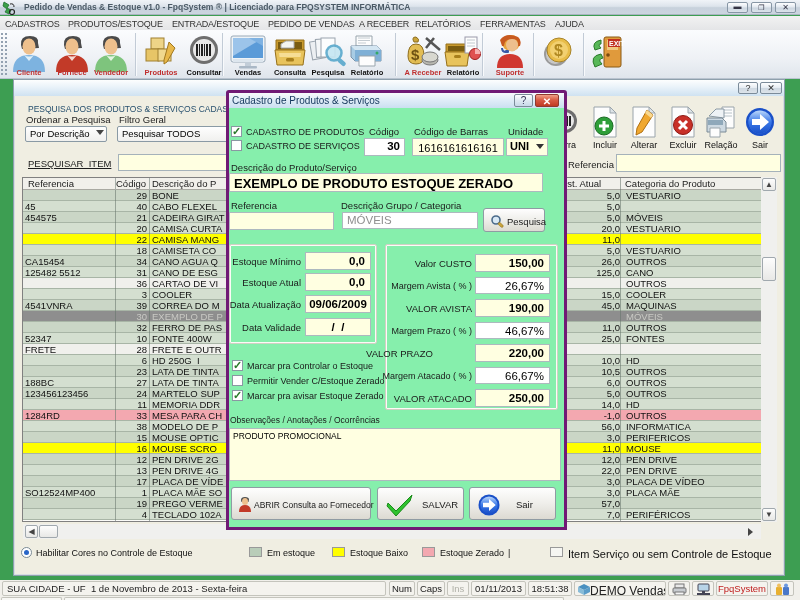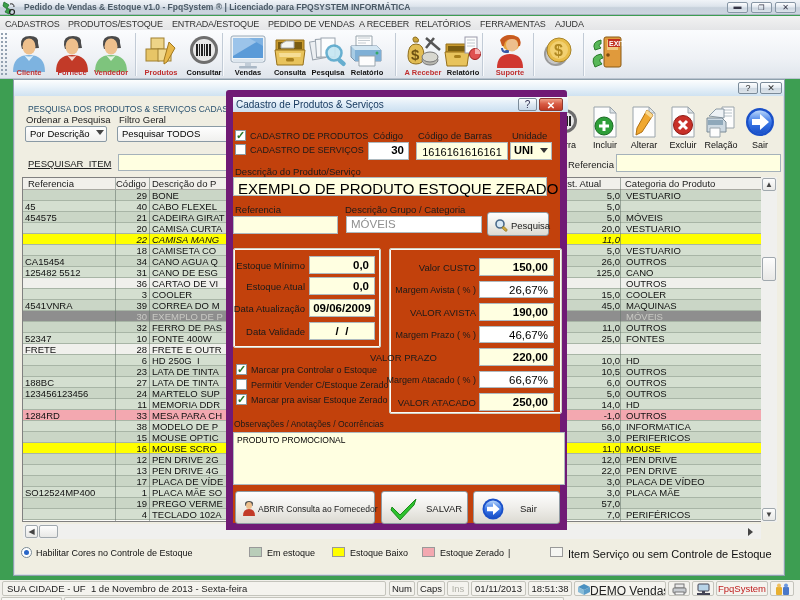--- a/index.html
+++ b/index.html
@@ -51,22 +51,22 @@
 .gB { background:#d4dfd0; }
 .wA { background:#f0f0ec; }
 .yy { background:#ffff00; }
 .pk { background:#f3a8b0; }
 .sel { background:#8e8e8e; color:#c9c9c4; }
 .gline { box-shadow:0 -1px 0 #a8b5a6 inset; }
 
 .sb { background:#f0f0ee; }
 .sbtn { background:linear-gradient(#fdfdfd,#e8e8e6); border:1px solid #a0a8ae; border-radius:2px; }
 
-#dlg { left:226px; top:90px; width:341px; height:440px; background:#c2410c;
-  border:7px solid #701a75; border-radius:3px 3px 0 0; }
+#dlg { left:226px; top:90px; width:341px; height:440px; background:#86efac;
+  border:3px solid #701a75; border-radius:3px 3px 0 0; }
 #dlgtitle { left:0; top:0; width:335px; height:15px;
   background:linear-gradient(#f7fafc,#dfecf7 50%,#cbdff0); color:#13365c; }
 .grp { border:1px solid #d2d0c4; box-shadow:0 0 0 1px #fcfbf6 inset; border-radius:2px; }
 .cb { width:11px; height:11px; background:#fff; border:1px solid #8a98a2; position:absolute; }
 .cb.on::after { content:"✓"; position:absolute; left:0px; top:-2px; font-size:11px; color:#2a7a2a; font-weight:bold; }
 .inp { position:absolute; border:1px solid #adb9bf; background:#fff; font-size:11.5px; }
 .inpy { background:#ffffe1; }
 .btn { position:absolute; background:linear-gradient(#fefefe,#efeeea 50%,#dcdad2);
   border:1px solid #8f9ba3; border-radius:3px; color:#1a1a1a; }
 
@@ -382,21 +382,21 @@
         <span class="c4">5,0</span>
         <span class="c5">MÓVEIS</span>
       </div>
     <div class="row gB gline" style="top:45px;">
         <span class="c1"></span>
         <span class="c2">20</span>
         <span class="c3">CAMISA CURTA</span>
         <span class="c4">20,0</span>
         <span class="c5">VESTUARIO</span>
       </div>
-    <div class="row yy gline" style="top:56px;font-style:italic;">
+    <div class="row yy gline" style="top:56px;">
         <span class="c1"></span>
         <span class="c2">22</span>
         <span class="c3">CAMISA MANG</span>
         <span class="c4">11,0</span>
         <span class="c5"></span>
       </div>
     <div class="row gB gline" style="top:67px;">
         <span class="c1"></span>
         <span class="c2">18</span>
         <span class="c3">CAMISETA CO</span>
@@ -613,21 +613,21 @@
   <div class="abs cb" style="left:2px;top:47px;"></div>
   <label class="abs" style="left:17px;top:48px;color:#1a1a1a;font-size:9px;">CADASTRO DE SERVIÇOS</label>
   <label class="abs" style="left:140px;top:33px;color:#1a1a1a;">Código</label>
   <div class="abs inp" style="left:135px;top:45px;width:41px;height:18px;text-align:right;padding:1px 4px 0 0;font-weight:bold;">30</div>
   <label class="abs" style="left:185px;top:33px;color:#1a1a1a;">Código de Barras</label>
   <div class="abs inp inpy" style="left:183px;top:45px;width:92px;height:18px;text-align:center;padding-top:3px;font-size:11px;">1616161616161</div>
   <label class="abs" style="left:279px;top:33px;color:#1a1a1a;">Unidade</label>
   <div class="abs inp inpy" style="left:277px;top:45px;width:42px;height:18px;padding:1px 0 0 3px;font-size:11px;font-weight:bold;">UNI<span style="position:absolute;right:3px;top:5px;width:0;height:0;border:4px solid transparent;border-top:5px solid #333;"></span></div>
 
   <label class="abs" style="left:2px;top:69px;color:#1a1a1a;">Descrição do Produto/Serviço</label>
-  <div class="abs inp inpy" style="left:0px;top:80px;width:314px;height:19px;padding:2px 0 0 4px;font-weight:normal;font-size:15px;white-space:nowrap;">EXEMPLO DE PRODUTO ESTOQUE ZERADO</div>
+  <div class="abs inp inpy" style="left:0px;top:80px;width:314px;height:19px;padding:2px 0 0 4px;font-weight:bold;font-size:13px;white-space:nowrap;">EXEMPLO DE PRODUTO ESTOQUE ZERADO</div>
 
   <label class="abs" style="left:2px;top:107px;color:#1a1a1a;">Referencia</label>
   <label class="abs" style="left:112px;top:107px;color:#1a1a1a;">Descrição Grupo / Categoria</label>
   <div class="abs inp inpy" style="left:0px;top:119px;width:105px;height:18px;"></div>
   <div class="abs inp" style="left:113px;top:119px;width:136px;height:17px;padding:1px 0 0 4px;color:#8f8f8f;">MÓVEIS</div>
   <div class="abs btn" style="left:254px;top:115px;width:62px;height:24px;">
     <svg style="position:absolute;left:6px;top:5px;" width="15" height="15" viewBox="0 0 15 15">
         <circle cx="6" cy="6" r="4" fill="#d8e8f4" stroke="#4a6a8a" stroke-width="1.6"></circle>
         <rect x="8.5" y="8" width="6" height="2.6" rx="1.3" transform="rotate(42 9 9)" fill="#caa53c" stroke="#8a6a20" stroke-width="0.5"></rect>
       </svg>

